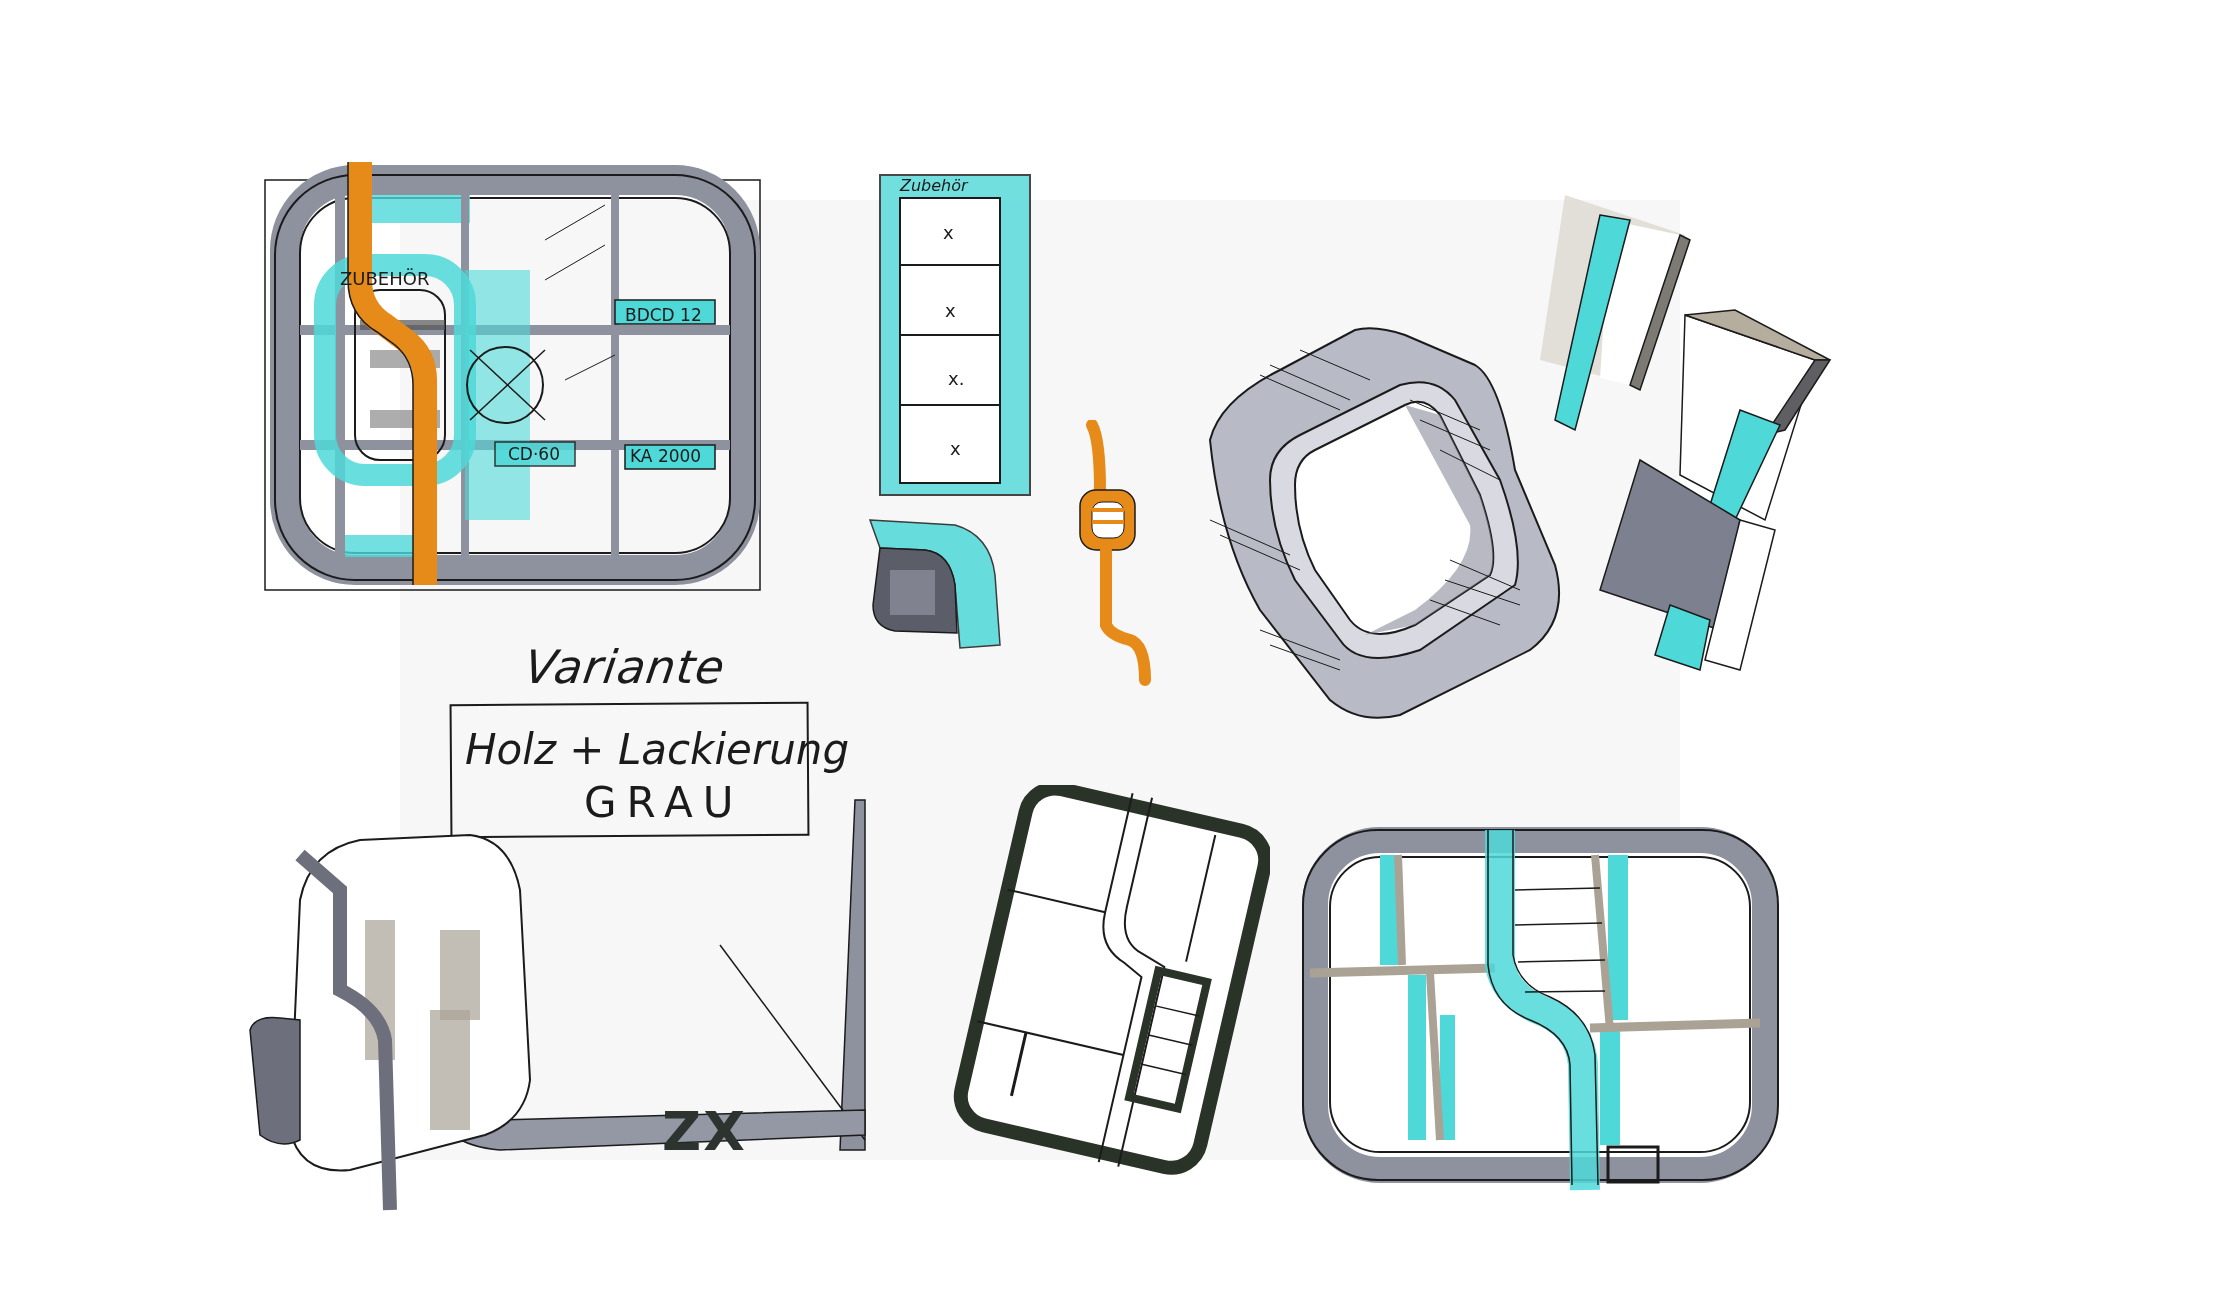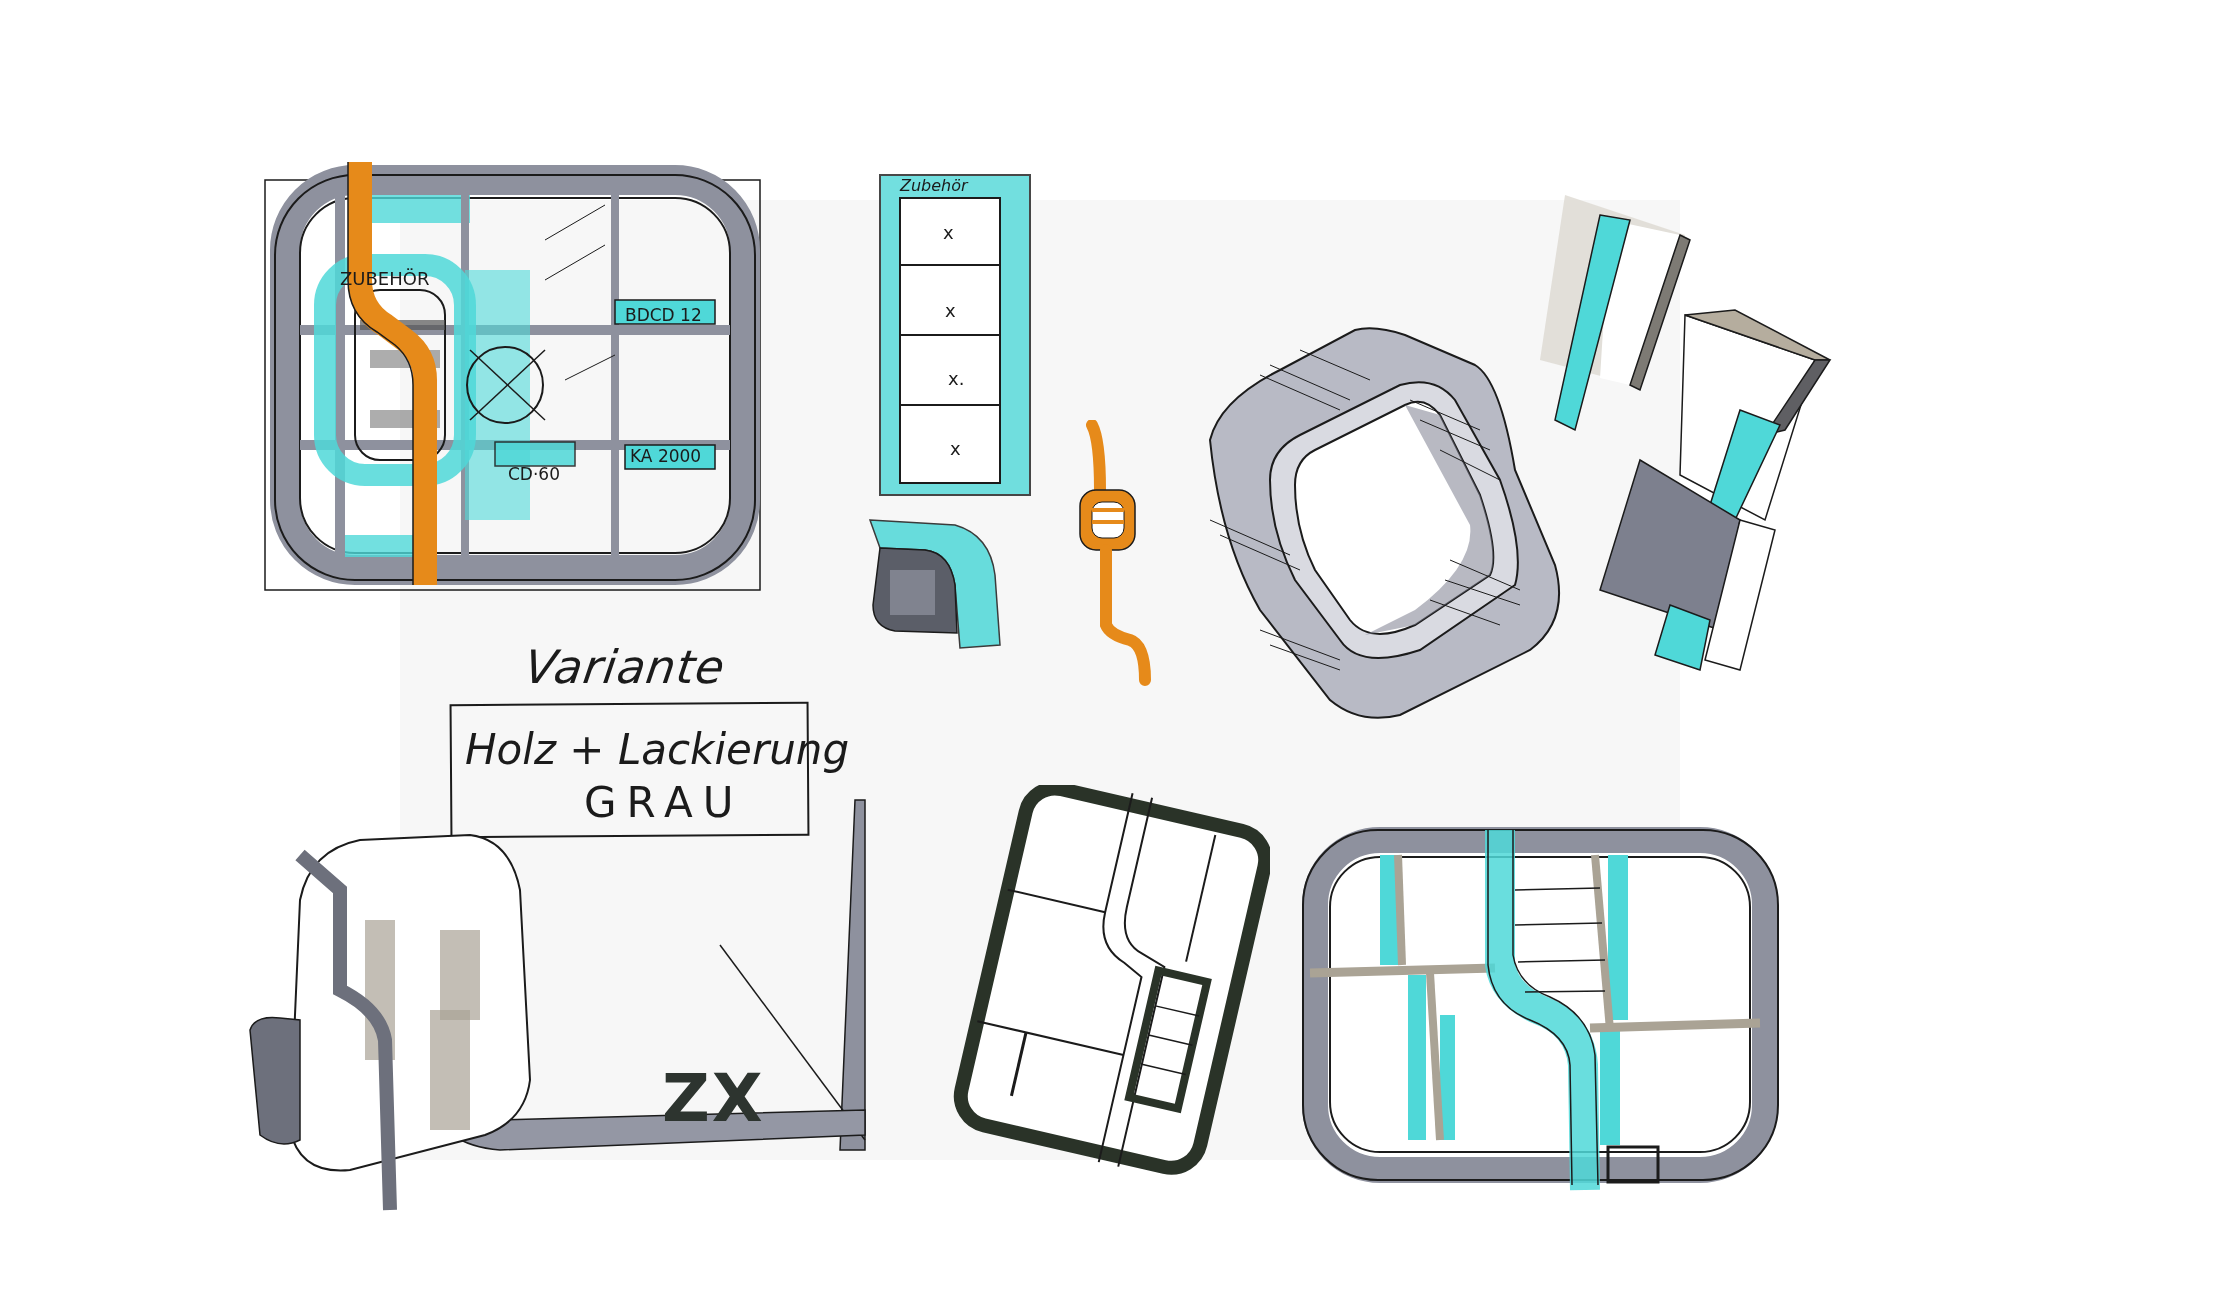--- a/index.html
+++ b/index.html
@@ -4,21 +4,21 @@
 <style>
   html, body { margin: 0; padding: 0; background: #ffffff; }
   body { width: 2231px; height: 1305px; position: relative; overflow: hidden; font-family: "DejaVu Sans", sans-serif; }
   .sheet { position: absolute; left: 400px; top: 200px; width: 1280px; height: 960px; background: #f7f7f7; }
   .sketch { position: absolute; }
   .label-text { position: absolute; font-family: "DejaVu Sans", sans-serif; color: #1b1b1b; white-space: nowrap; }
   .variante { left: 525px; top: 640px; font-size: 46px; font-style: italic; letter-spacing: 1px; transform: skewX(-8deg); }
   .note-box { position: absolute; left: 450px; top: 703px; width: 355px; height: 130px; border: 2.5px solid #1b1b1b; transform: rotate(-0.4deg); }
   .note-line1 { left: 465px; top: 725px; font-size: 42px; font-style: italic; text-align: center; }
   .note-line2 { left: 584px; top: 778px; font-size: 42px; letter-spacing: 10px; }
-  .zx { left: 662px; top: 1060px; font-size: 66px; font-weight: bold; color: #2d342f; letter-spacing: 2px; }
+  .zx { left: 662px; top: 1100px; font-size: 54px; font-weight: bold; color: #2d342f; letter-spacing: 2px; }
 </style>
 </head>
 <body>
 
 <div class="sheet"></div>
 
 <svg class="sketch" style="left:255px;top:150px" width="520" height="450" viewBox="0 0 520 450">
   <rect x="10" y="30" width="495" height="410" fill="none" stroke="#1b1b1b" stroke-width="1.5"></rect>
   <rect x="30" y="30" width="460" height="390" rx="70" fill="none" stroke="#8e919e" stroke-width="30"></rect>
   <rect x="20" y="25" width="480" height="405" rx="80" fill="none" stroke="#1b1b1b" stroke-width="2"></rect>
@@ -43,21 +43,21 @@
   <path d="M 93 12 L 93 130 Q 93 165 122 182 L 140 195 Q 158 210 158 235 L 158 435" fill="none" stroke="#1b1b1b" stroke-width="1.5"></path>
   <line x1="290" y1="90" x2="350" y2="55" stroke="#1b1b1b" stroke-width="1"></line>
   <line x1="290" y1="130" x2="350" y2="95" stroke="#1b1b1b" stroke-width="1"></line>
   <line x1="310" y1="230" x2="360" y2="205" stroke="#1b1b1b" stroke-width="1"></line>
   <rect x="360" y="150" width="100" height="24" fill="#4fd8d8" stroke="#1b1b1b" stroke-width="1.5"></rect>
   <rect x="240" y="292" width="80" height="24" fill="#4fd8d8" opacity="0.85" stroke="#1b1b1b" stroke-width="1.5"></rect>
   <rect x="370" y="295" width="90" height="24" fill="#4fd8d8" stroke="#1b1b1b" stroke-width="1.5"></rect>
 </svg>
 <div class="label-text" style="left:340px;top:268px;font-size:18px;">ZUBEHÖR</div>
 <div class="label-text" style="left:625px;top:305px;font-size:17px;">BDCD 12</div>
-<div class="label-text" style="left:508px;top:464px;font-size:17px;">CD·60</div>
+<div class="label-text" style="left:508px;top:444px;font-size:17px;">CD·60</div>
 <div class="label-text" style="left:630px;top:446px;font-size:17px;text-align:right;">KA 2000</div>
 
 <svg class="sketch" style="left:875px;top:170px" width="165" height="330" viewBox="0 0 165 330">
   <rect x="5" y="5" width="150" height="320" fill="#4fd8d8" opacity="0.8" stroke="#1b1b1b" stroke-width="2"></rect>
   <rect x="25" y="28" width="100" height="285" fill="#ffffff" stroke="#1b1b1b" stroke-width="2"></rect>
   <line x1="25" y1="95" x2="125" y2="95" stroke="#1b1b1b" stroke-width="2"></line>
   <line x1="25" y1="165" x2="125" y2="165" stroke="#1b1b1b" stroke-width="2"></line>
   <line x1="25" y1="235" x2="125" y2="235" stroke="#1b1b1b" stroke-width="2"></line>
 </svg>
 <div class="label-text" style="left:900px;top:176px;font-size:16px;font-style:italic;">Zubehör</div>

